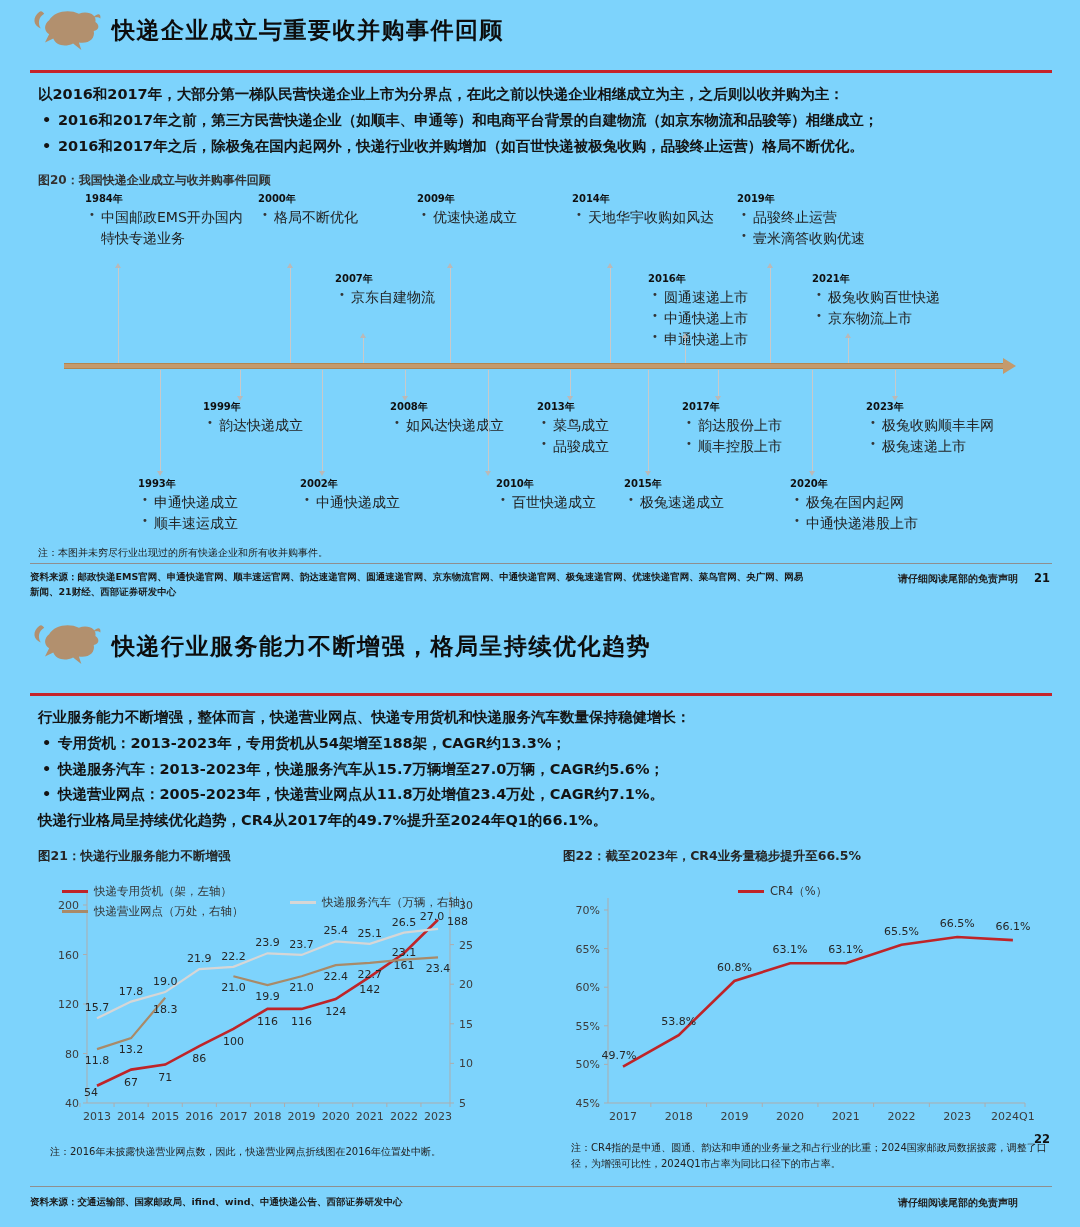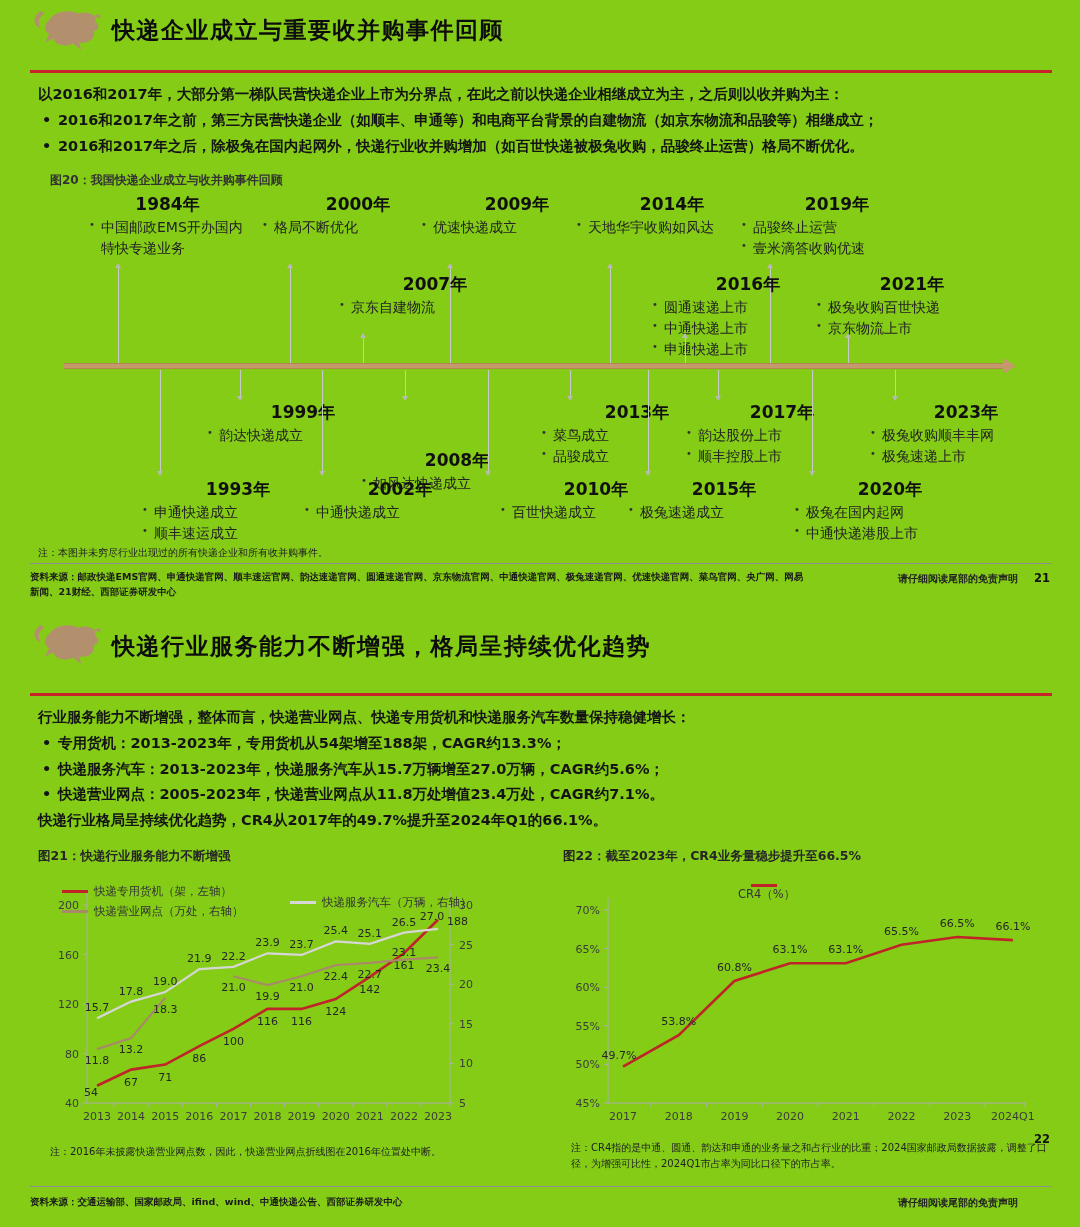--- a/index.html
+++ b/index.html
@@ -1,27 +1,27 @@
 <!DOCTYPE html>
 <html><head>
 <meta charset="utf-8">
 <style>
   *{margin:0;padding:0;box-sizing:border-box;}
   html,body{background:#ffffff;}
   body{font-family:"DejaVu Sans","Liberation Sans",sans-serif;color:#111;}
-  .canvas{position:relative;width:1080px;height:1227px;background:#84cc16;overflow:hidden;}
+  .canvas{position:relative;width:1080px;height:1227px;background:#7dd3fc;overflow:hidden;}
   .abs{position:absolute;}
   .slide-title{font-size:23px;font-weight:bold;color:#0d0d0d;letter-spacing:1.5px;white-space:nowrap;}
   .rule{height:3px;background:#c5242a;}
   .body-text{font-size:14.5px;font-weight:600;color:#141414;line-height:1.78;}
   .bullet{padding-left:20px;position:relative;}
   .bullet::before{content:"\2022";position:absolute;left:4px;}
   .fig-caption{font-size:12px;font-weight:600;color:#333;}
   .tl-event{position:absolute;width:200px;}
-  .tl-year{font-size:17px;font-weight:bold;color:#101010;line-height:1.45;text-align:center;}
+  .tl-year{font-size:10px;font-weight:bold;color:#101010;line-height:1.45;}
   .tl-item{font-size:14px;color:#222;line-height:1.5;padding-left:16px;position:relative;}
   .tl-item::before{content:"\2022";position:absolute;left:4px;font-size:10px;color:#333;}
   .tl-line{position:absolute;width:1px;background:#c9c9c9;}
   .tl-arrow{position:absolute;width:0;height:0;border-left:3.5px solid transparent;border-right:3.5px solid transparent;}
   .up .tl-arrow{top:-5px;left:-3px;border-bottom:5px solid #b9b9b9;}
   .down .tl-arrow{bottom:-5px;left:-3px;border-top:5px solid #b9b9b9;}
   .axis-bar{position:absolute;height:6px;background:#c49a6c;border-top:1px solid #b3854f;border-bottom:1px solid #b3854f;}
   .axis-arrow{position:absolute;width:0;height:0;border-top:8px solid transparent;border-bottom:8px solid transparent;border-left:13px solid #c49a6c;}
   .note{font-size:10px;color:#222;line-height:1.55;}
   .src{font-size:9.5px;color:#1a1a1a;line-height:1.6;font-weight:600;}
@@ -50,21 +50,21 @@
   </div>
   <div class="abs slide-title" style="left:112px;top:15px;">快递企业成立与重要收并购事件回顾</div>
   <div class="abs rule" style="left:30px;top:70px;width:1022px;"></div>
 
   <div class="abs body-text" style="left:38px;top:82px;width:1016px;">
     <div>以2016和2017年，大部分第一梯队民营快递企业上市为分界点，在此之前以快递企业相继成立为主，之后则以收并购为主：</div>
     <div class="bullet">2016和2017年之前，第三方民营快递企业（如顺丰、申通等）和电商平台背景的自建物流（如京东物流和品骏等）相继成立；</div>
     <div class="bullet">2016和2017年之后，除极兔在国内起网外，快递行业收并购增加（如百世快递被极兔收购，品骏终止运营）格局不断优化。</div>
   </div>
 
-  <div class="abs fig-caption" style="left:50px;top:172px;">图20：我国快递企业成立与收并购事件回顾</div>
+  <div class="abs fig-caption" style="left:38px;top:172px;">图20：我国快递企业成立与收并购事件回顾</div>
 
   <div class="abs" style="left:0;top:0;width:1080px;height:560px;" id="timeline">
     <div class="axis-bar" style="left:64px;top:363px;width:940px;"></div>
     <div class="axis-arrow" style="left:1003px;top:358px;"></div>
   <div class="tl-event" style="left: 85px; top: 192px; width: 165px;">
         <div class="tl-year">1984年</div>
         <div class="tl-item">中国邮政EMS开办国内特快专递业务</div>
       </div>
       <div class="tl-line up" style="left: 118px; top: 268px; height: 95px;">
         <div class="tl-arrow"></div>
@@ -122,21 +122,21 @@
       <div class="tl-line up" style="left: 848px; top: 338px; height: 25px;">
         <div class="tl-arrow"></div>
       </div>
       <div class="tl-event" style="left: 203px; top: 400px;">
         <div class="tl-year">1999年</div>
         <div class="tl-item">韵达快递成立</div>
       </div>
       <div class="tl-line down" style="left: 240px; top: 370px; height: 26px;">
         <div class="tl-arrow"></div>
       </div>
-      <div class="tl-event" style="left: 357px; top: 400px; margin-top: 48px;">
+      <div class="tl-event" style="left: 390px; top: 400px;">
         <div class="tl-year">2008年</div>
         <div class="tl-item">如风达快递成立</div>
       </div>
       <div class="tl-line down" style="left: 405px; top: 370px; height: 26px;">
         <div class="tl-arrow"></div>
       </div>
       <div class="tl-event" style="left: 537px; top: 400px;">
         <div class="tl-year">2013年</div>
         <div class="tl-item">菜鸟成立</div>
         <div class="tl-item">品骏成立</div>
@@ -375,21 +375,21 @@
           <text x="56" y="180.71599999999998" text-anchor="middle" class="dlabel">49.7%</text>
           <text x="115.7" y="147.06400000000002" text-anchor="middle" class="dlabel">53.8%</text>
           <text x="171.4" y="93.02400000000002" text-anchor="middle" class="dlabel">60.8%</text>
           <text x="227.10000000000002" y="75.26799999999997" text-anchor="middle" class="dlabel">63.1%</text>
           <text x="282.8" y="75.26799999999997" text-anchor="middle" class="dlabel">63.1%</text>
           <text x="338.5" y="56.74000000000001" text-anchor="middle" class="dlabel">65.5%</text>
           <text x="394.20000000000005" y="49.02000000000001" text-anchor="middle" class="dlabel">66.5%</text>
           <text x="449.90000000000003" y="52.10800000000006" text-anchor="middle" class="dlabel">66.1%</text>
         </g>
       </svg>
-    <div class="legend-item" style="left:175px;top:36px;flex-direction:column;">
+    <div class="legend-item" style="left:175px;top:36px;">
       <span class="legend-swatch" style="background: rgb(191, 36, 40);"></span>
       <span>CR4（%）</span>
     </div>
     <div class="abs note" style="left:8px;top:292px;width:490px;">注：CR4指的是中通、圆通、韵达和申通的业务量之和占行业的比重；2024国家邮政局数据披露，调整了口径，为增强可比性，2024Q1市占率为同比口径下的市占率。</div>
   </div>
 
   <div class="abs divider" style="left:30px;top:1186px;width:1022px;"></div>
   <div class="abs src" style="left:30px;top:1194px;width:780px;">资料来源：交通运输部、国家邮政局、ifind、wind、中通快递公告、西部证券研发中心</div>
   <div class="abs disc" style="right:62px;top:1196px;">请仔细阅读尾部的免责声明</div>
   <div class="abs pagenum" style="left:1034px;top:1132px;">22</div>

